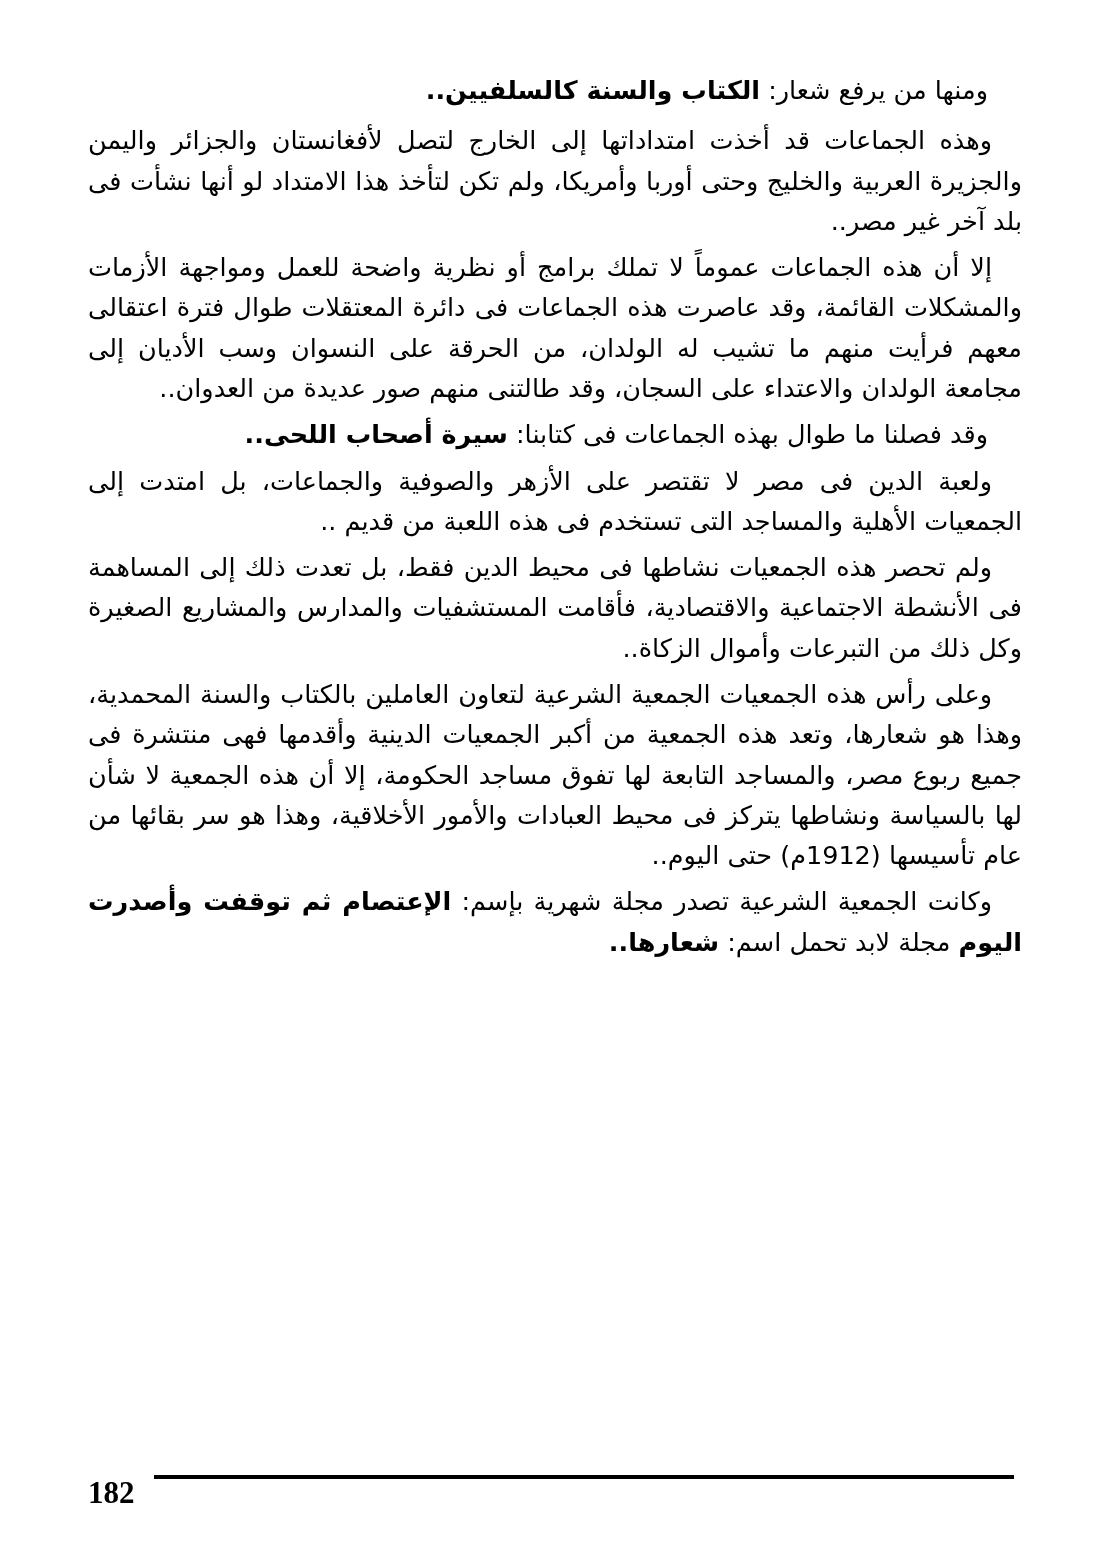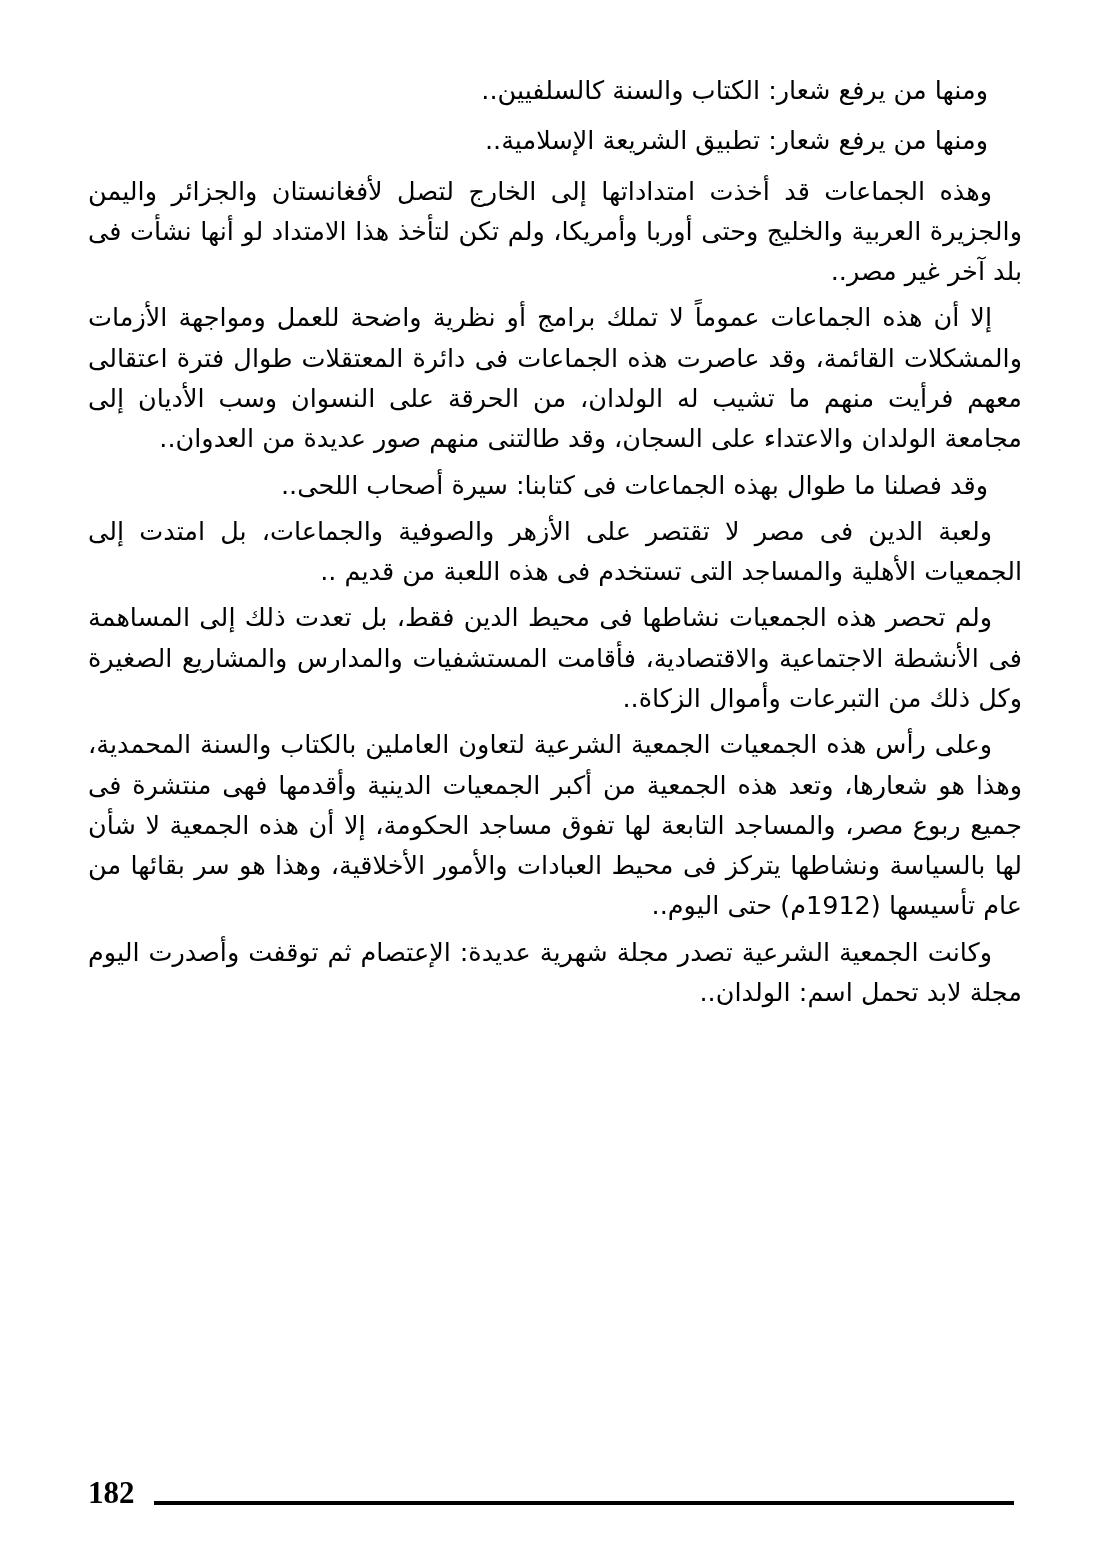--- a/index.html
+++ b/index.html
@@ -27,34 +27,34 @@
   p {
     margin: 0 0 6px 0;
     text-align: justify;
     text-justify: inter-word;
     text-indent: 30px;
   }
   p.center-ish {
     text-indent: 34px;
   }
   .bold {
-    font-weight: normal;
+    font-weight: bold;
   }
   .intro-line {
     text-indent: 34px;
     margin-bottom: 10px;
   }
   .footer {
     position: absolute;
     left: 88px;
     right: 88px;
     bottom: 42px;
     display: flex;
     flex-direction: row-reverse;
-    align-items: flex-end;
+    align-items: flex-start;
     gap: 0;
   }
   .footer-rule {
     flex: 1;
     height: 4px;
     background: #000000;
     margin-left: 6px;
     margin-right: 8px;
     margin-bottom: 6px;
   }
@@ -71,42 +71,39 @@
 <body>
 
 <div class="page">
 
   <div class="body-text">
 
     <p class="intro-line">
       <span>ومنها من يرفع شعار: </span><span class="bold">الكتاب والسنة كالسلفيين..</span>
     </p>
 
-    <p class="intro-line">
-      <span>ومنها من يرفع شعار: </span><span class="bold">تطبيق الشريعة الإسلامية..</span>
-    </p>
 
     <p>وهذه الجماعات قد أخذت امتداداتها إلى الخارج لتصل لأفغانستان والجزائر واليمن والجزيرة العربية والخليج وحتى أوربا وأمريكا، ولم تكن لتأخذ هذا الامتداد لو أنها نشأت فى بلد آخر غير مصر..</p>
 
     <p>إلا أن هذه الجماعات عموماً لا تملك برامج أو نظرية واضحة للعمل ومواجهة الأزمات والمشكلات القائمة، وقد عاصرت هذه الجماعات فى دائرة المعتقلات طوال فترة اعتقالى معهم فرأيت منهم ما تشيب له الولدان، من الحرقة على النسوان وسب الأديان إلى مجامعة الولدان والاعتداء على السجان، وقد طالتنى منهم صور عديدة من العدوان..</p>
 
     <p class="center-ish">
       <span>وقد فصلنا ما طوال بهذه الجماعات فى كتابنا: </span><span class="bold">سيرة أصحاب اللحى..</span>
     </p>
 
     <p>ولعبة الدين فى مصر لا تقتصر على الأزهر والصوفية والجماعات، بل امتدت إلى الجمعيات الأهلية والمساجد التى تستخدم فى هذه اللعبة من قديم ..</p>
 
 
     <p>ولم تحصر هذه الجمعيات نشاطها فى محيط الدين فقط، بل تعدت ذلك إلى المساهمة فى الأنشطة الاجتماعية والاقتصادية، فأقامت المستشفيات والمدارس والمشاريع الصغيرة وكل ذلك من التبرعات وأموال الزكاة..</p>
 
 
     <p>وعلى رأس هذه الجمعيات الجمعية الشرعية لتعاون العاملين بالكتاب والسنة المحمدية، وهذا هو شعارها، وتعد هذه الجمعية من أكبر الجمعيات الدينية وأقدمها فهى منتشرة فى جميع ربوع مصر، والمساجد التابعة لها تفوق مساجد الحكومة، إلا أن هذه الجمعية لا شأن لها بالسياسة ونشاطها يتركز فى محيط العبادات والأمور الأخلاقية، وهذا هو سر بقائها من عام تأسيسها (1912م) حتى اليوم..</p>
 
     <p>
-      <span>وكانت الجمعية الشرعية تصدر مجلة شهرية عديدة: </span><span class="bold">الإعتصام ثم توقفت وأصدرت اليوم</span><span> مجلة لابد تحمل اسم: </span><span class="bold">الولدان..</span>
+      <span>وكانت الجمعية الشرعية تصدر مجلة شهرية بإسم: </span><span class="bold">الإعتصام ثم توقفت وأصدرت اليوم</span><span> مجلة لابد تحمل اسم: </span><span class="bold">شعارها..</span>
     </p>
 
   </div>
 
   <div class="footer">
     <span class="page-number">182</span>
     <span class="footer-rule"></span>
   </div>
 
 </div>

